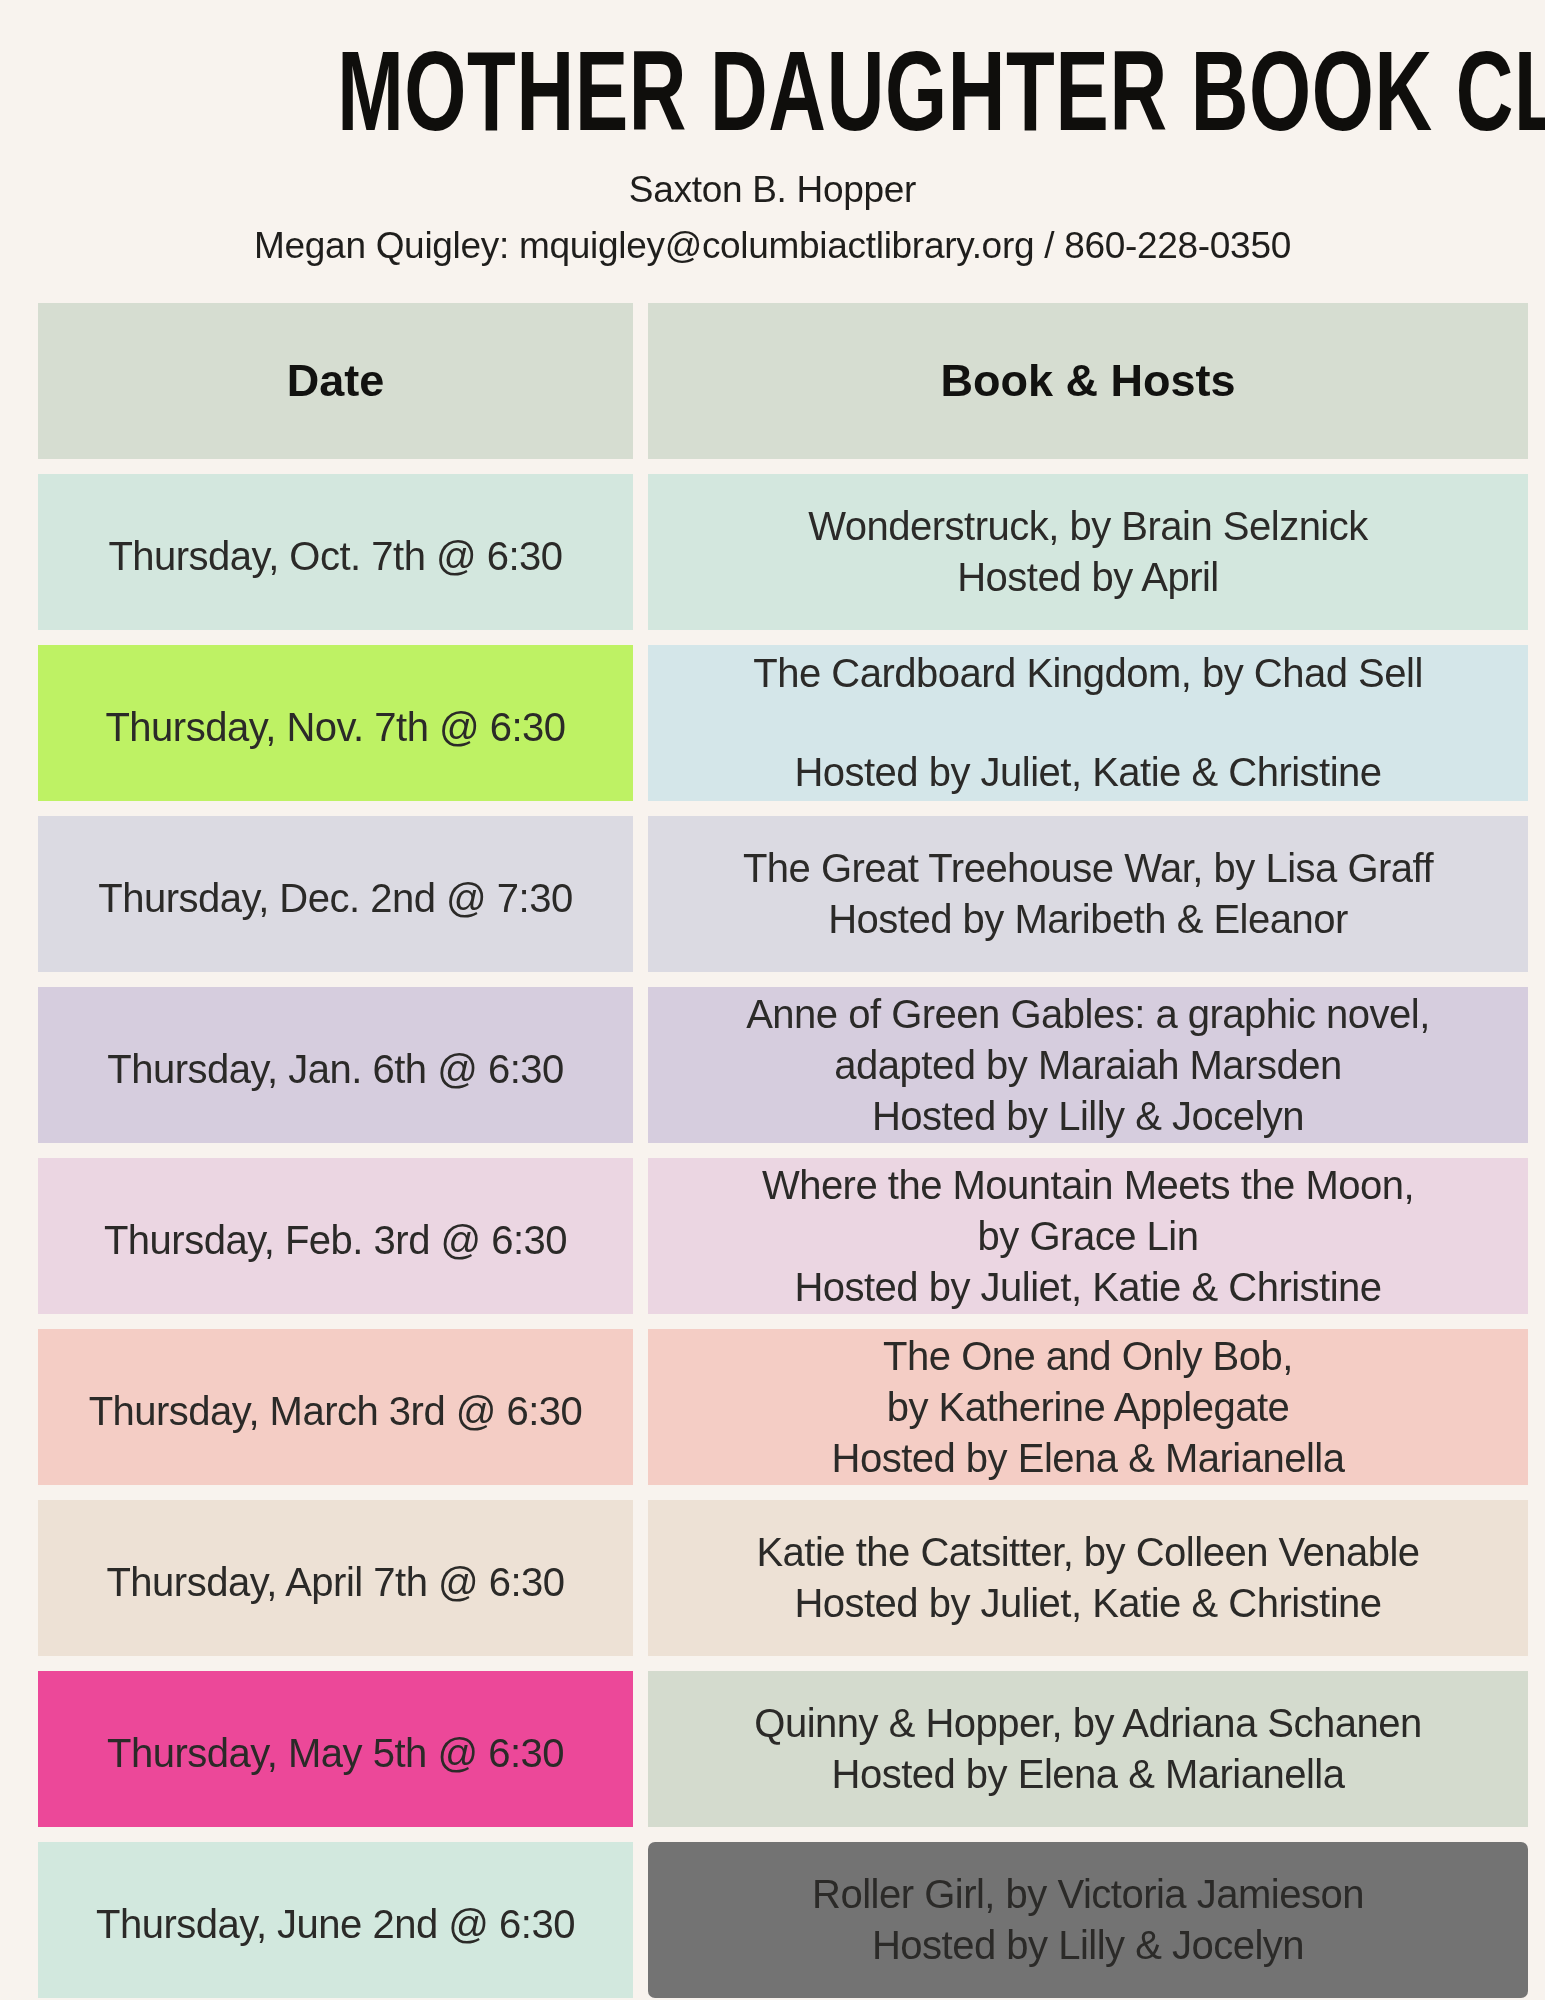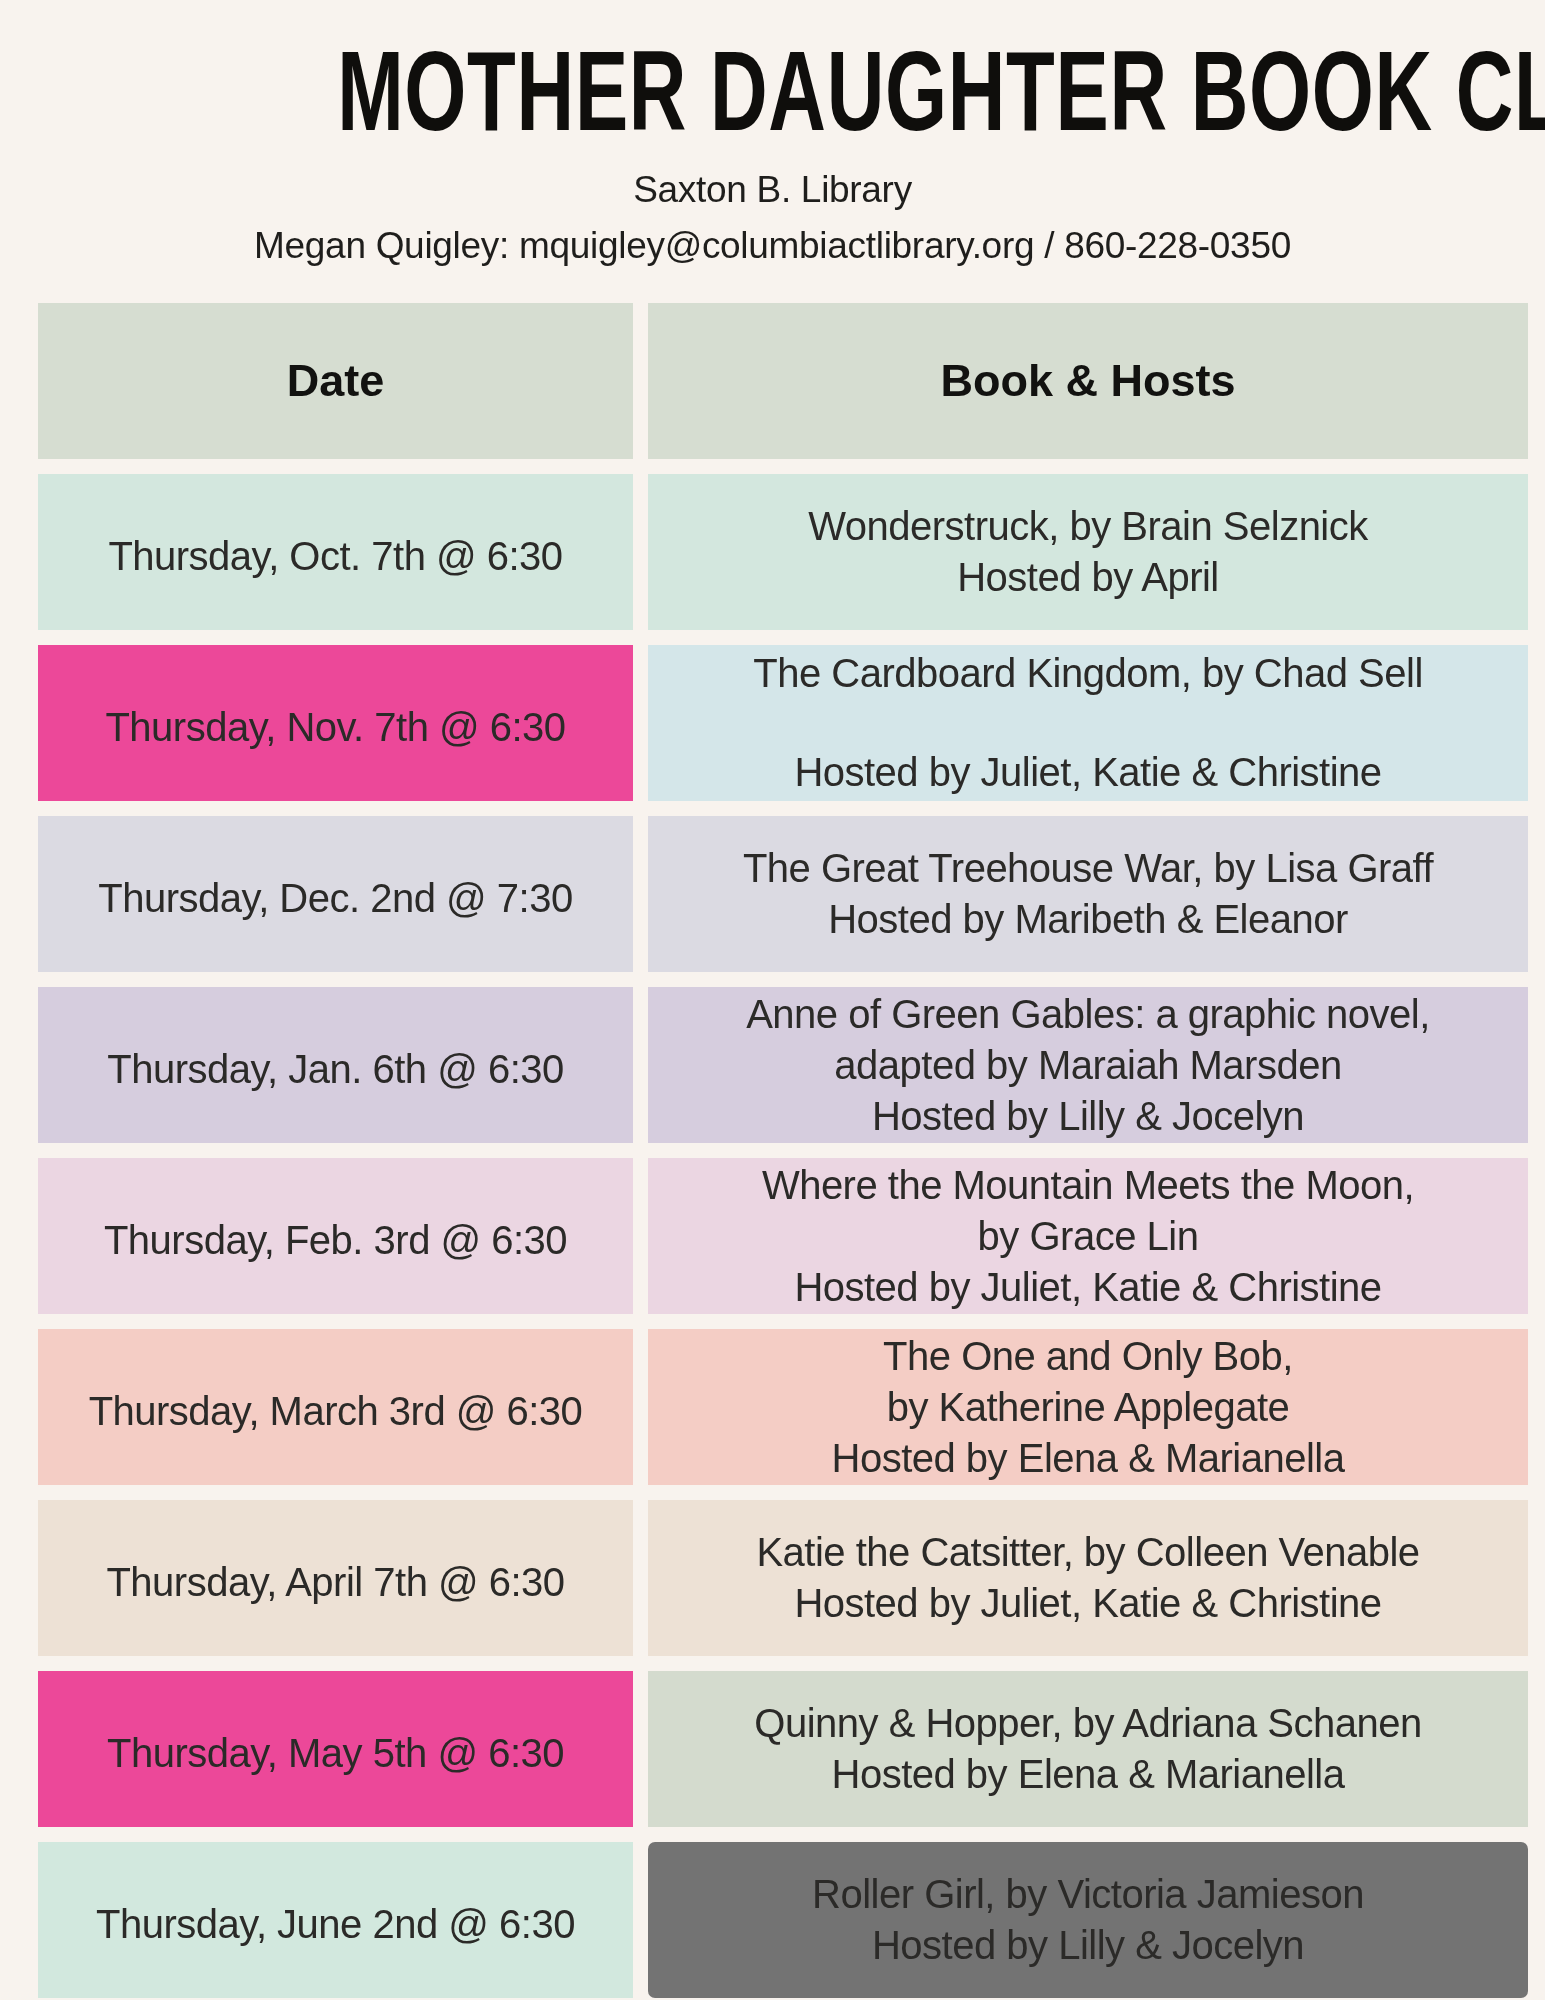--- a/index.html
+++ b/index.html
@@ -74,34 +74,34 @@
 </head>
 <body style="background: rgb(248, 243, 238);">
 
 <div class="flyer">
 
   <div class="title-wrap">
     <div class="page-title">MOTHER DAUGHTER BOOK CLUB 21-22</div>
   </div>
 
   <div class="subtitle-block">
-    <div>Saxton B. Library</div>
+    <div>Saxton B. Hopper</div>
     <div>Megan Quigley: mquigley@columbiactlibrary.org / 860-228-0350</div>
   </div>
 
   <div class="schedule" id="schedule">
     <div class="cell head-cell" id="head-date" style="background: rgb(214, 221, 209);">Date</div>
     <div class="cell head-cell" id="head-book" style="background: rgb(214, 221, 209);">Book &amp; Hosts</div>
 
   <div class="cell date-cell" style="background: rgb(211, 231, 222);">Thursday, Oct. 7th @ 6:30</div>
       <div class="cell book-cell" style="background: rgb(211, 231, 222);">
         <div>Wonderstruck, by Brain Selznick</div>
         <div>Hosted by April</div>
       </div>
-      <div class="cell date-cell" style="background: #ec4899;">Thursday, Nov. 7th @ 6:30</div>
+      <div class="cell date-cell" style="background: #bef264;">Thursday, Nov. 7th @ 6:30</div>
       <div class="cell book-cell" style="background: rgb(212, 230, 233); gap: 48px;">
         <div>The Cardboard Kingdom, by Chad Sell</div>
         <div>Hosted by Juliet, Katie &amp; Christine</div>
       </div>
       <div class="cell date-cell" style="background: rgb(219, 218, 226);">Thursday, Dec. 2nd @ 7:30</div>
       <div class="cell book-cell" style="background: rgb(219, 218, 226);">
         <div>The Great Treehouse War, by Lisa Graff</div>
         <div>Hosted by Maribeth &amp; Eleanor</div>
       </div>
       <div class="cell date-cell" style="background: rgb(214, 205, 222);">Thursday, Jan. 6th @ 6:30</div>

